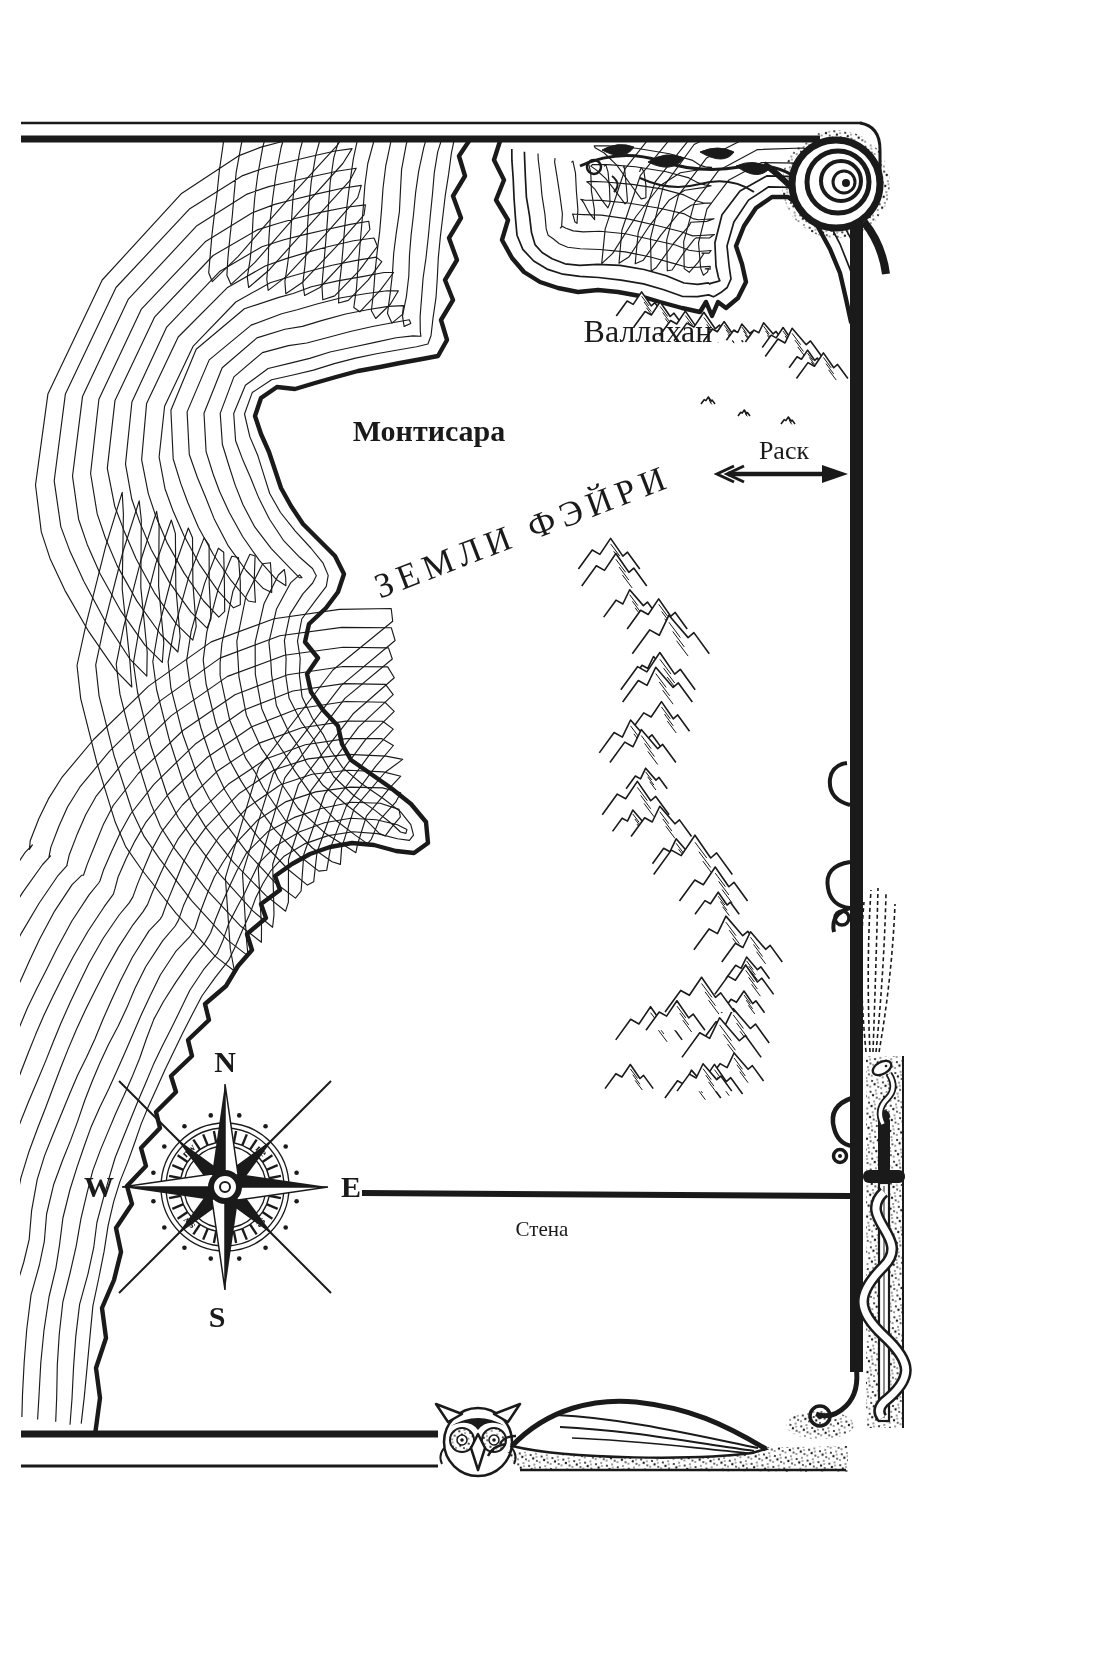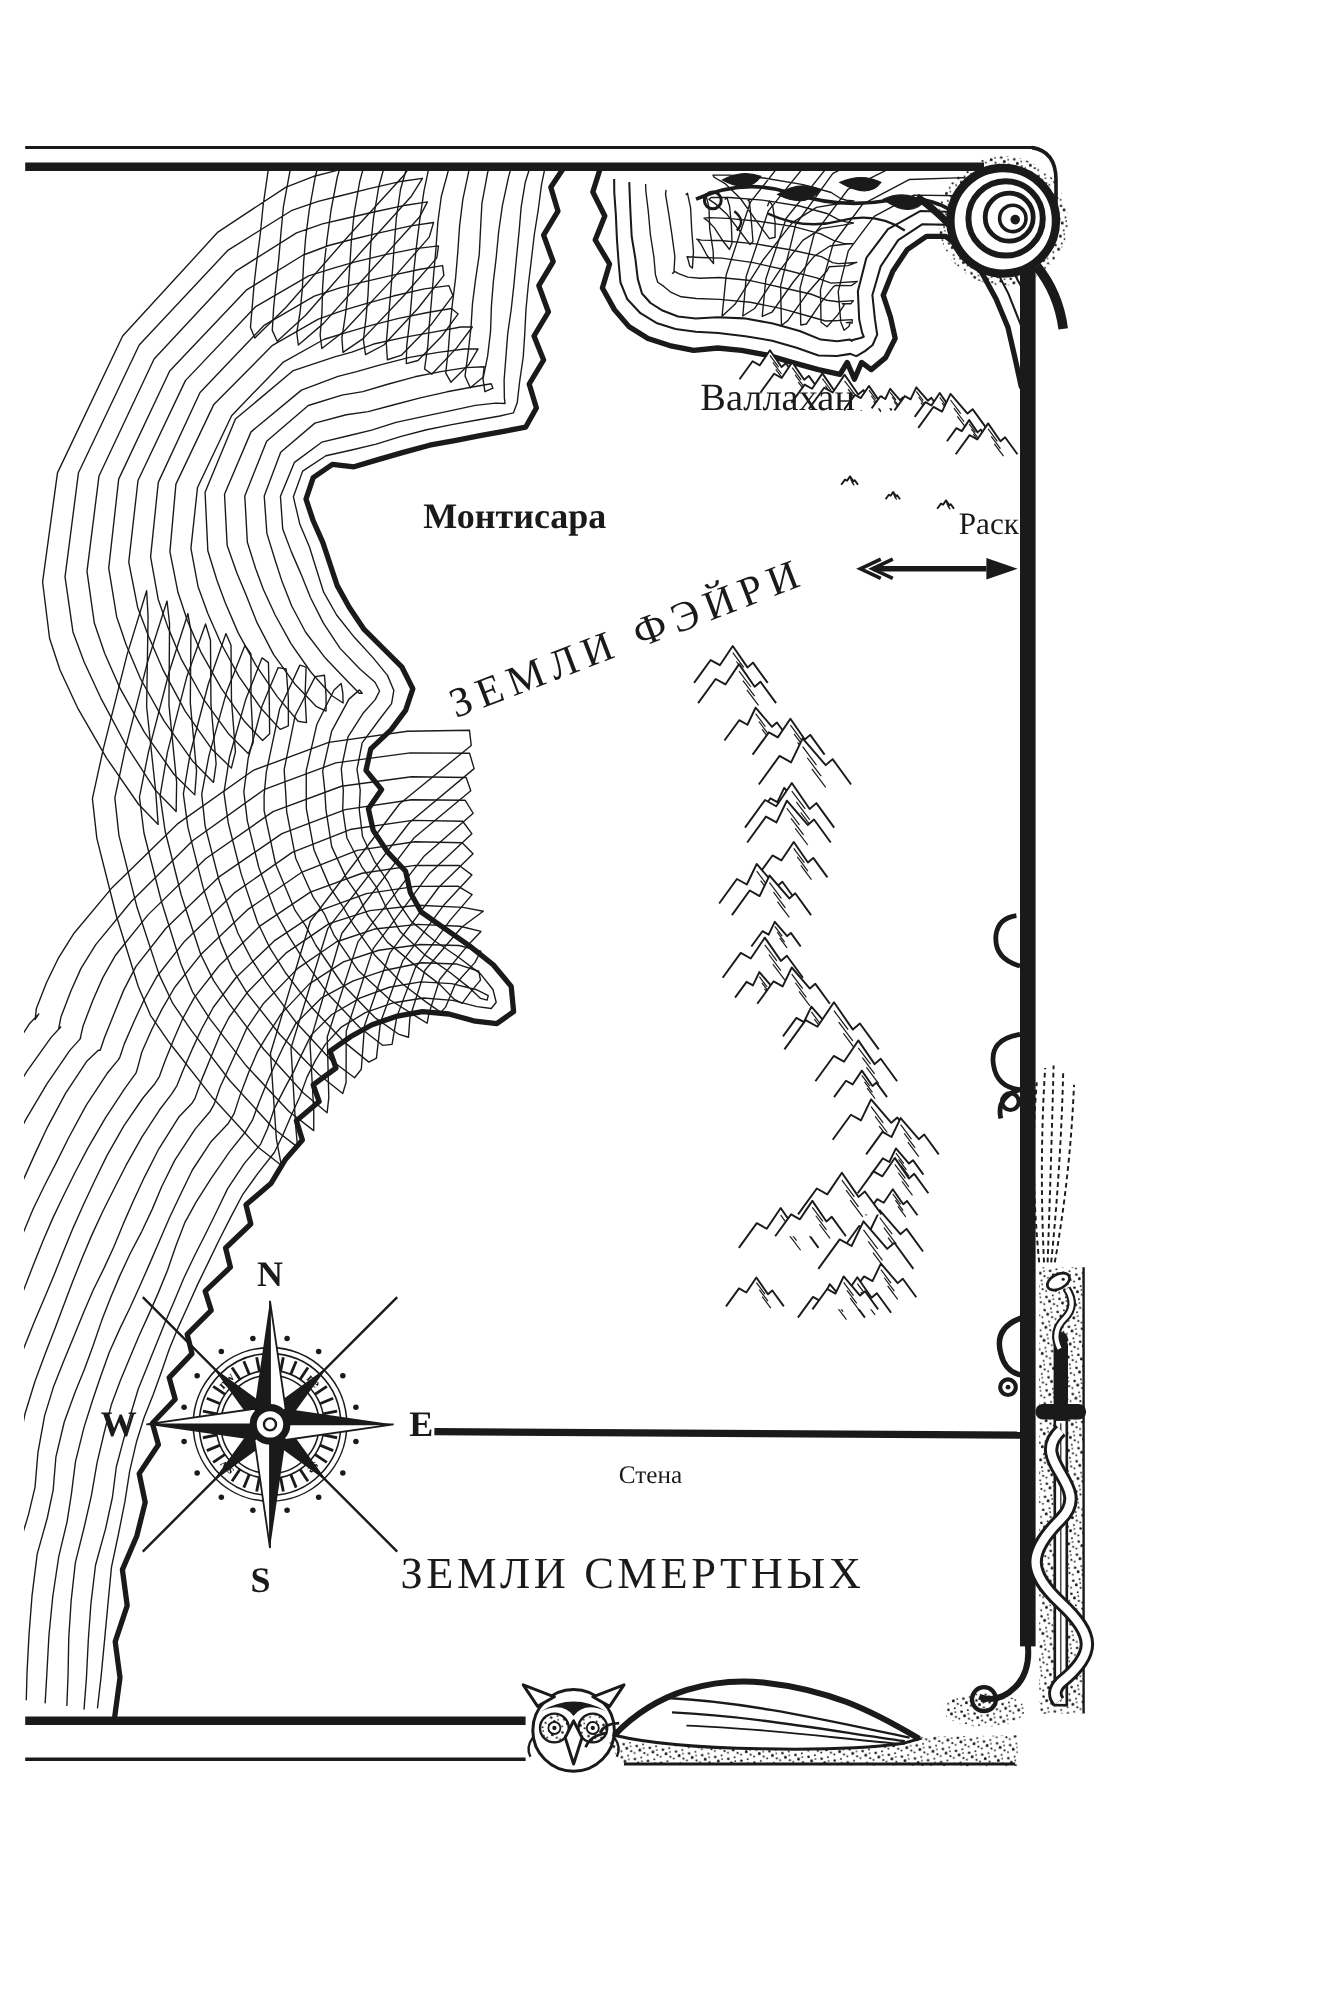--- a/index.html
+++ b/index.html
@@ -2,21 +2,21 @@
 <html><head>
 <meta charset="utf-8">
 <style>
   html,body{margin:0;padding:0;background:#fff;}
   .page{position:relative;width:1100px;height:1669px;background:#fff;overflow:hidden;
         font-family:"Liberation Serif", serif;color:#1a1a1a;}
   svg{position:absolute;left:0;top:0;}
   .lbl{position:absolute;white-space:nowrap;color:#1a1a1a;transform:translate(-50%,-50%);}
   .lbl-vallahan{left:648px;top:331px;font-size:32px;}
   .lbl-montisara{left:429px;top:431px;font-size:30px;font-weight:bold;}
-  .lbl-rask{left:784px;top:437px;font-size:26px;margin-left:40px;}
+  .lbl-rask{left:784px;top:451px;font-size:26px;}
   .lbl-fairy{left:523px;top:532px;font-size:35px;letter-spacing:6px;
              transform:translate(-50%,-50%) rotate(-21deg);}
   .lbl-wall{left:542px;top:1229px;font-size:21px;}
   .lbl-mortal{left:527px;top:1312px;font-size:37px;letter-spacing:3px;}
 </style>
 </head>
 <body>
 
 <div class="page">
 
@@ -463,14 +463,13 @@
       <path d="M748 1453 C692 1448 634 1440 572 1438" fill="none" stroke="#1a1a1a" stroke-width="1.6"></path>
       <path d="M506 1444 q-14 2 -18 12 M516 1436 q-12 0 -16 8" fill="none" stroke="#1a1a1a" stroke-width="2.3"></path>
     </g>
   </svg>
 
   <div class="lbl lbl-vallahan">Валлахан</div>
   <div class="lbl lbl-montisara">Монтисара</div>
   <div class="lbl lbl-rask">Раск</div>
   <div class="lbl lbl-fairy">ЗЕМЛИ ФЭЙРИ</div>
   <div class="lbl lbl-wall">Стена</div>
-  <div class="lbl lbl-mortal">ЗЕМЛИ СМЕРТНЫХ</div>
 </div>
 
 </body></html>

